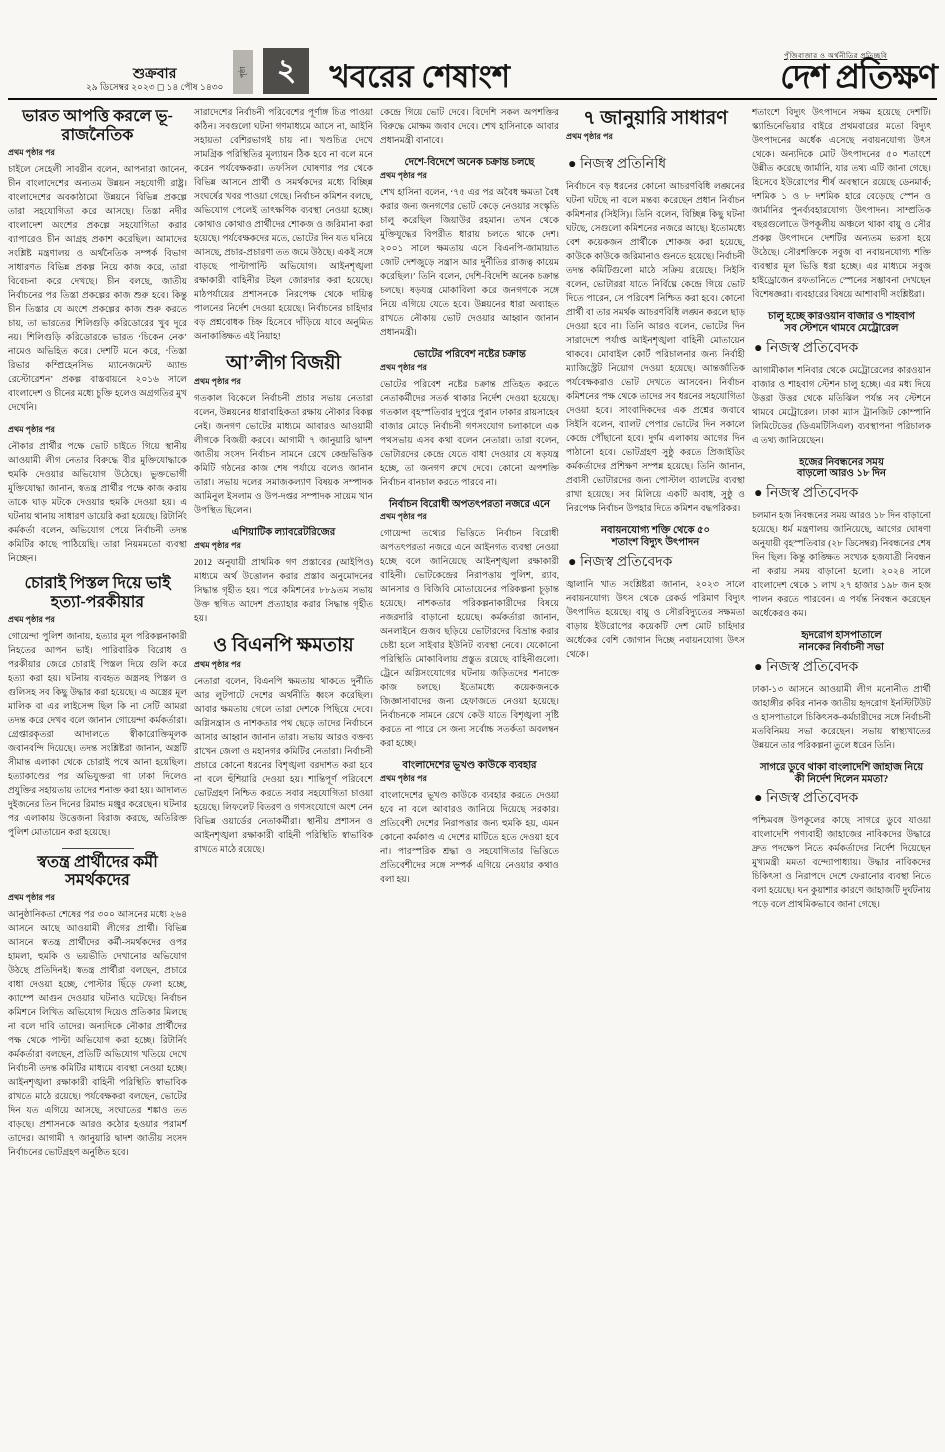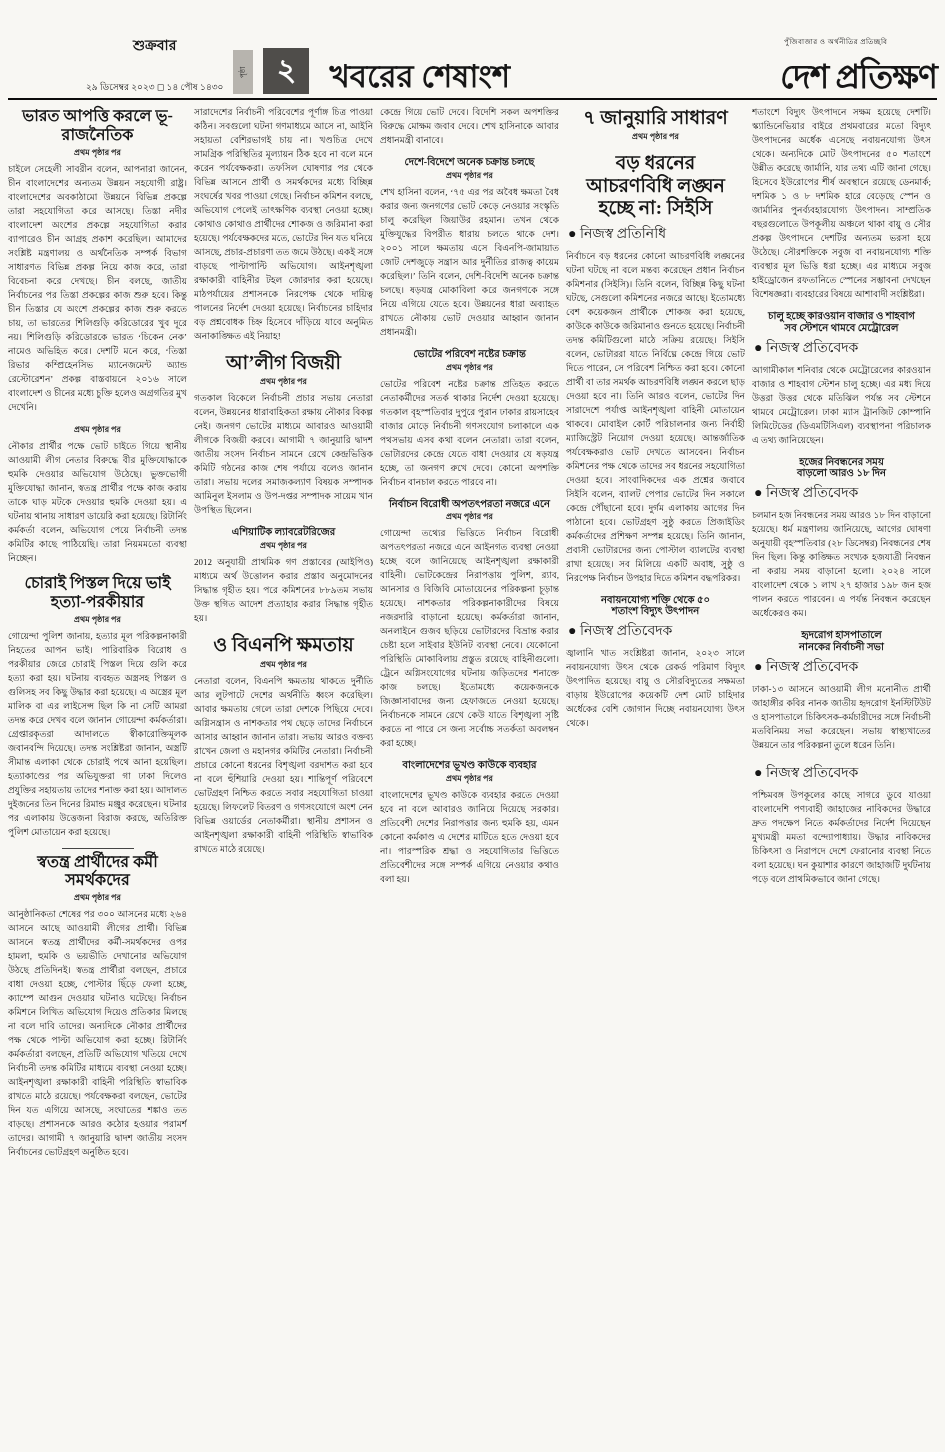--- a/index.html
+++ b/index.html
@@ -23,21 +23,21 @@
     box-sizing:content-box;
   }
   .hdr-date{
     margin-left:78px;
     text-align:center;
     line-height:1.15;
     padding-bottom:2px;
     white-space:nowrap;
   }
   .hdr-weekday{font-weight:bold;font-size:14px;}
-  .hdr-dateline{font-size:9px;margin-top:28px;}
+  .hdr-dateline{font-size:9px;}
   .pgbox-light{
     width:20px;height:44px;
     background:#b7b4ae;
     color:#2b2b2b;
     font-size:7px;
     display:flex;align-items:center;justify-content:center;
     writing-mode:vertical-rl;
     transform:rotate(180deg);
     overflow:hidden;
   }
@@ -56,21 +56,21 @@
     white-space:nowrap;
     line-height:1.05;
   }
   .hdr-spacer{flex:1;}
   .masthead{
     text-align:right;
     line-height:1;
     padding-bottom:0;
     white-space:nowrap;
   }
-  .masthead-tagline{font-size:7px;letter-spacing:.5px;margin-bottom:15px;text-align:left;padding-left:4px;}
+  .masthead-tagline{font-size:7px;letter-spacing:.5px;margin-bottom:1px;text-align:left;padding-left:4px;text-decoration:underline;}
   .masthead-name{font-size:33px;font-weight:bold;letter-spacing:-1px;}
   .hdr-rule{border-top:2.5px solid #0c0c0c;margin-top:4px;}
 
   
   .cols{
     display:flex;
     gap:7px;
     padding-top:5px;
     height:1365px;
   }
@@ -84,21 +84,21 @@
     margin:2px 0 1px 0;
     text-align:center;
     font-weight:bold;
     white-space:pre-line;
     line-height:1.18;
   }
   .h-lg{font-size:19px;}
   .h-md{font-size:16px;}
   .h-sm{font-size:10px;}
   .subhead{
-    text-align:center;
+    text-align:left;
     font-size:8px;
     font-weight:bold;
     margin:1px 0 3px 0;
   }
   .byline{
     font-size:14px;
     font-weight:normal;
     margin:2px 0 3px 2px;
   }
   .body{
@@ -202,23 +202,20 @@
         <p class="body">বাংলাদেশের ভূখণ্ড কাউকে ব্যবহার করতে দেওয়া হবে না বলে আবারও জানিয়ে দিয়েছে সরকার। প্রতিবেশী দেশের নিরাপত্তার জন্য হুমকি হয়, এমন কোনো কর্মকাণ্ড এ দেশের মাটিতে হতে দেওয়া হবে না। পারস্পরিক শ্রদ্ধা ও সহযোগিতার ভিত্তিতে প্রতিবেশীদের সঙ্গে সম্পর্ক এগিয়ে নেওয়ার কথাও বলা হয়।</p>
       </article>
     </section>
 
     <section class="col">
       <article class="story">
         <h2 class="hl h-lg">৭ জানুয়ারি সাধারণ</h2>
         <div class="subhead">প্রথম পৃষ্ঠার পর</div>
       </article>
       <article class="story">
-        <h2 class="hl h-lg">বড় ধরনের
-আচরণবিধি লঙ্ঘন
-হচ্ছে না: সিইসি</h2>
         <div class="byline">● নিজস্ব প্রতিনিধি</div>
         <p class="body">নির্বাচনে বড় ধরনের কোনো আচরণবিধি লঙ্ঘনের ঘটনা ঘটছে না বলে মন্তব্য করেছেন প্রধান নির্বাচন কমিশনার (সিইসি)। তিনি বলেন, বিচ্ছিন্ন কিছু ঘটনা ঘটছে, সেগুলো কমিশনের নজরে আছে। ইতোমধ্যে বেশ কয়েকজন প্রার্থীকে শোকজ করা হয়েছে, কাউকে কাউকে জরিমানাও গুনতে হয়েছে। নির্বাচনী তদন্ত কমিটিগুলো মাঠে সক্রিয় রয়েছে। সিইসি বলেন, ভোটাররা যাতে নির্বিঘ্নে কেন্দ্রে গিয়ে ভোট দিতে পারেন, সে পরিবেশ নিশ্চিত করা হবে। কোনো প্রার্থী বা তার সমর্থক আচরণবিধি লঙ্ঘন করলে ছাড় দেওয়া হবে না। তিনি আরও বলেন, ভোটের দিন সারাদেশে পর্যাপ্ত আইনশৃঙ্খলা বাহিনী মোতায়েন থাকবে। মোবাইল কোর্ট পরিচালনার জন্য নির্বাহী ম্যাজিস্ট্রেট নিয়োগ দেওয়া হয়েছে। আন্তর্জাতিক পর্যবেক্ষকরাও ভোট দেখতে আসবেন। নির্বাচন কমিশনের পক্ষ থেকে তাদের সব ধরনের সহযোগিতা দেওয়া হবে। সাংবাদিকদের এক প্রশ্নের জবাবে সিইসি বলেন, ব্যালট পেপার ভোটের দিন সকালে কেন্দ্রে পৌঁছানো হবে। দুর্গম এলাকায় আগের দিন পাঠানো হবে। ভোটগ্রহণ সুষ্ঠু করতে প্রিজাইডিং কর্মকর্তাদের প্রশিক্ষণ সম্পন্ন হয়েছে। তিনি জানান, প্রবাসী ভোটারদের জন্য পোস্টাল ব্যালটের ব্যবস্থা রাখা হয়েছে। সব মিলিয়ে একটি অবাধ, সুষ্ঠু ও নিরপেক্ষ নির্বাচন উপহার দিতে কমিশন বদ্ধপরিকর।</p>
       </article>
       <article class="story">
         <h2 class="hl h-sm">নবায়নযোগ্য শক্তি থেকে ৫০
 শতাংশ বিদ্যুৎ উৎপাদন</h2>
         <div class="byline">● নিজস্ব প্রতিবেদক</div>
         <p class="body">জ্বালানি খাত সংশ্লিষ্টরা জানান, ২০২৩ সালে নবায়নযোগ্য উৎস থেকে রেকর্ড পরিমাণ বিদ্যুৎ উৎপাদিত হয়েছে। বায়ু ও সৌরবিদ্যুতের সক্ষমতা বাড়ায় ইউরোপের কয়েকটি দেশ মোট চাহিদার অর্ধেকের বেশি জোগান দিচ্ছে নবায়নযোগ্য উৎস থেকে।</p>
       </article>
     </section>
@@ -239,19 +236,21 @@
         <div class="byline">● নিজস্ব প্রতিবেদক</div>
         <p class="body">চলমান হজ নিবন্ধনের সময় আরও ১৮ দিন বাড়ানো হয়েছে। ধর্ম মন্ত্রণালয় জানিয়েছে, আগের ঘোষণা অনুযায়ী বৃহস্পতিবার (২৮ ডিসেম্বর) নিবন্ধনের শেষ দিন ছিল। কিন্তু কাঙ্ক্ষিত সংখ্যক হজযাত্রী নিবন্ধন না করায় সময় বাড়ানো হলো। ২০২৪ সালে বাংলাদেশ থেকে ১ লাখ ২৭ হাজার ১৯৮ জন হজ পালন করতে পারবেন। এ পর্যন্ত নিবন্ধন করেছেন অর্ধেকেরও কম।</p>
       </article>
       <article class="story">
         <h2 class="hl h-sm">হৃদরোগ হাসপাতালে
 নানকের নির্বাচনী সভা</h2>
         <div class="byline">● নিজস্ব প্রতিবেদক</div>
         <p class="body">ঢাকা-১৩ আসনে আওয়ামী লীগ মনোনীত প্রার্থী জাহাঙ্গীর কবির নানক জাতীয় হৃদরোগ ইনস্টিটিউট ও হাসপাতালে চিকিৎসক-কর্মচারীদের সঙ্গে নির্বাচনী মতবিনিময় সভা করেছেন। সভায় স্বাস্থ্যখাতের উন্নয়নে তার পরিকল্পনা তুলে ধরেন তিনি।</p>
       </article>
       <article class="story">
+        <h2 class="hl h-sm">সাগরে ডুবে থাকা বাংলাদেশি জাহাজ নিয়ে
+কী নির্দেশ দিলেন মমতা?</h2>
         <div class="byline">● নিজস্ব প্রতিবেদক</div>
         <p class="body">পশ্চিমবঙ্গ উপকূলের কাছে সাগরে ডুবে যাওয়া বাংলাদেশি পণ্যবাহী জাহাজের নাবিকদের উদ্ধারে দ্রুত পদক্ষেপ নিতে কর্মকর্তাদের নির্দেশ দিয়েছেন মুখ্যমন্ত্রী মমতা বন্দ্যোপাধ্যায়। উদ্ধার নাবিকদের চিকিৎসা ও নিরাপদে দেশে ফেরানোর ব্যবস্থা নিতে বলা হয়েছে। ঘন কুয়াশার কারণে জাহাজটি দুর্ঘটনায় পড়ে বলে প্রাথমিকভাবে জানা গেছে।</p>
       </article>
     </section>
 
   </main>
 </div>
 
 </body></html>

